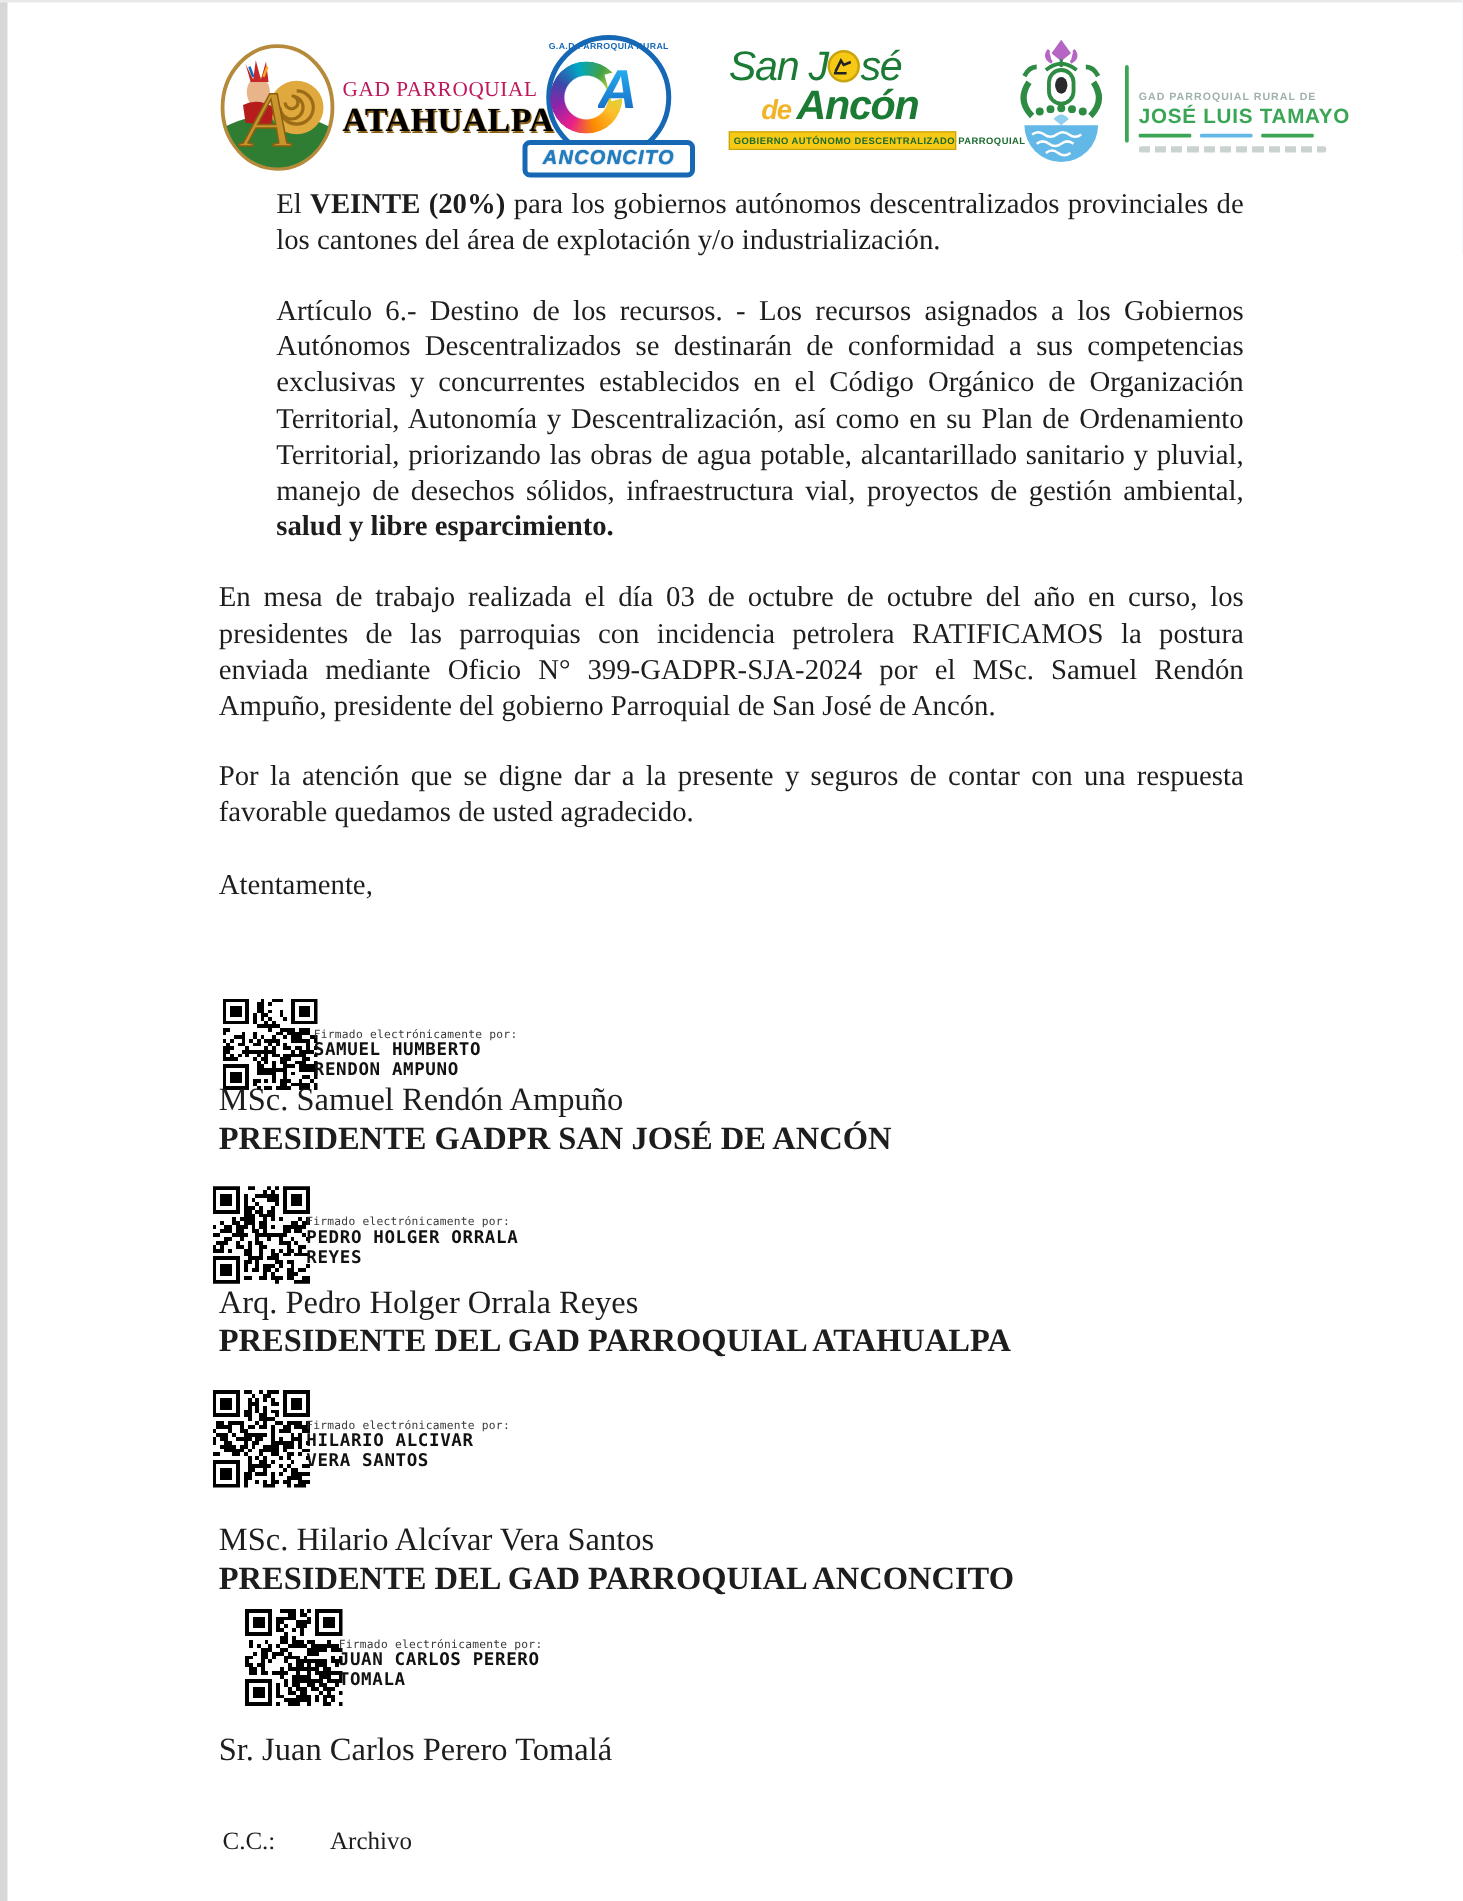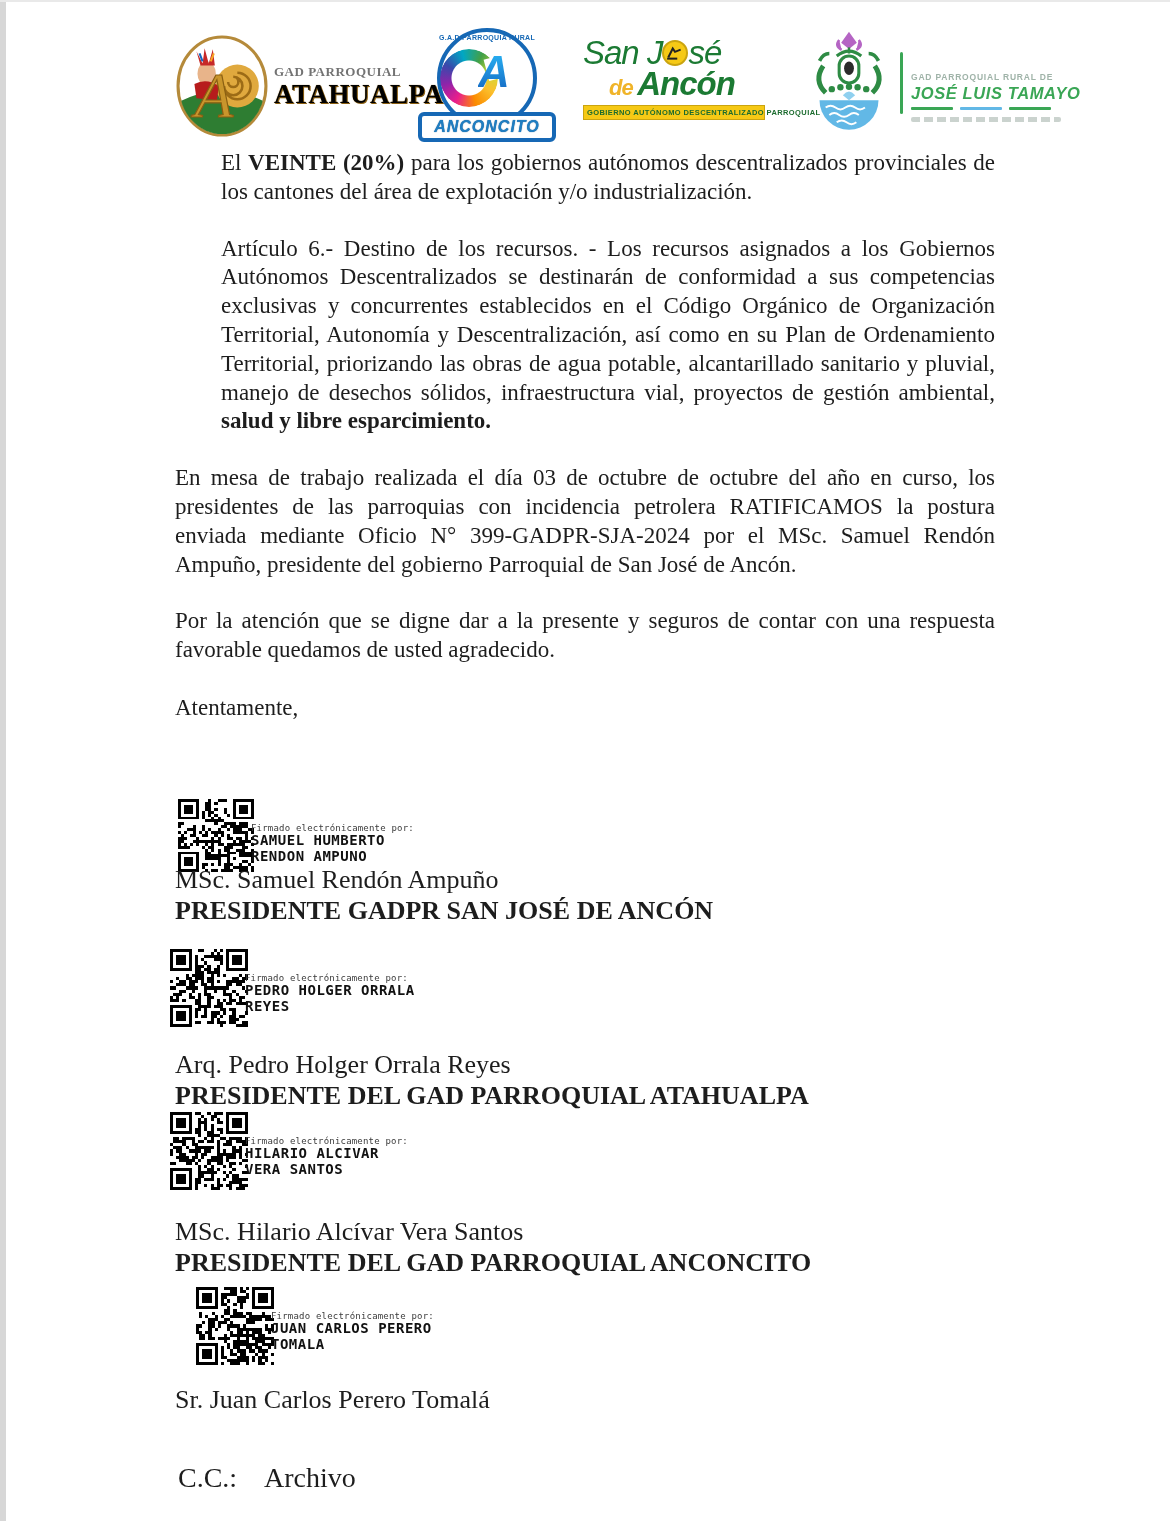--- a/index.html
+++ b/index.html
@@ -13,21 +13,21 @@
     overflow:hidden;
   }
   .edge-left{position:absolute;left:0;top:0;width:6px;height:100%;background:#d7d7d7;}
   .edge-top{position:absolute;left:0;top:0;width:100%;height:2px;background:#e9e9e9;}
 
   
   .logo{position:absolute;display:flex;align-items:center;}
   .logo-atahualpa{left:176px;top:33px;width:214px;height:106px;gap:6px;}
   .ata-emblem{width:92px;height:104px;flex:0 0 auto;}
   .ata-text{display:flex;flex-direction:column;justify-content:center;line-height:1;}
-  .ata-line1{font-family:"Liberation Serif",serif;font-weight:bold;font-size:13px;color:#737373;letter-spacing:.5px;}
+  .ata-line1{font-family:"Liberation Serif",serif;font-weight:normal;font-size:17px;color:#be185d;letter-spacing:.5px;}
   .ata-line2{font-family:"Liberation Serif",serif;font-weight:bold;font-size:27px;color:#000000;
              text-shadow:0 0 1px #8a5f12, 1px 1px 0 #8a5f12;margin-top:3px;letter-spacing:.5px;}
 
   .logo-anconcito{left:418px;top:26px;width:138px;height:116px;display:block;}
   .anc-circle{position:absolute;left:19px;top:2px;width:100px;height:100px;border-radius:50%;
               border:4px solid #1668b5;background:#fff;box-sizing:border-box;}
   .anc-arc-text{position:absolute;left:0;right:0;top:8px;text-align:center;
                 font-family:"Liberation Sans",sans-serif;font-size:7px;font-weight:bold;color:#1668b5;letter-spacing:.3px;}
   .anc-ring{position:absolute;left:22px;top:23px;width:58px;height:58px;border-radius:50%;
             background:conic-gradient(from 210deg,#e91e8c,#8e24aa,#3949ab,#00a7c4,#43a047,#cddc39,#fbc02d,#fb8c00,#e91e8c);
@@ -52,21 +52,21 @@
   .sja-de{font-size:22px;color:#f0b429;letter-spacing:-1px;}
   .sja-ancon{font-size:33px;color:#1b7a33;letter-spacing:-1px;}
   .sja-banner{margin-top:5px;background:#f6c915;border:1px solid #caa40f;padding:2px 3px;text-align:center;
               font-size:7.5px;font-weight:bold;color:#1b6b2e;letter-spacing:.4px;white-space:nowrap;}
 
   .logo-jlt{left:806px;top:28px;width:240px;height:110px;gap:8px;}
   .jlt-emblem{width:86px;height:106px;flex:0 0 auto;}
   .jlt-divider{width:3px;height:62px;background:#3aa655;border-radius:2px;flex:0 0 auto;}
   .jlt-text{display:flex;flex-direction:column;font-family:"Liberation Sans",sans-serif;margin-top:27px;}
   .jlt-line1{font-size:8.5px;font-weight:bold;color:#9fb3a8;letter-spacing:.8px;}
-  .jlt-line2{font-size:16.5px;font-weight:bold;color:#3aa655;letter-spacing:.6px;margin-top:2px;white-space:nowrap;font-style:italic;}
+  .jlt-line2{font-size:16.5px;font-weight:bold;color:#3aa655;letter-spacing:.6px;margin-top:2px;white-space:nowrap;}
   .jlt-underlines{display:flex;gap:7px;margin-top:4px;}
   .jlt-underlines span{height:3px;width:42px;border-radius:1px;}
   .jlt-u-green{background:#3aa655;}
   .jlt-u-blue{background:#62b8e6;}
   .jlt-tagline{margin-top:7px;height:5px;width:150px;border-radius:2px;opacity:.75;
                background:repeating-linear-gradient(90deg,#b9c4be 0 9px,transparent 9px 13px);}
 
   
   .content{position:absolute;left:175px;top:149px;width:820px;}
   .para{margin:0 0 28px 0;font-size:23px;line-height:28.8px;text-align:justify;}
@@ -85,27 +85,27 @@
   .sig2 .qr-row,.sig3 .qr-row{margin-left:-5px;}
   .sig4 .qr-row{margin-left:21px;}
   .qr{width:78px;height:78px;flex:0 0 auto;}
   .sig1 .qr{width:76px;height:73px;}
   .qr svg{width:100%;height:100%;display:block;}
   .stamp{margin-left:-3px;padding-top:24px;font-family:"DejaVu Sans Mono",monospace;}
   .stamp-label{font-size:9px;color:#3a3a3a;letter-spacing:.2px;}
   .stamp-name{font-size:14px;font-weight:bold;color:#111;line-height:15.5px;white-space:pre-line;letter-spacing:.5px;}
   .sig-name{font-size:26px;line-height:30px;}
   .sig1 .sig-name{margin-top:-7px;}
-  .sig2 .sig-name{margin-top:23px;}
+  .sig2 .sig-name{}
   .sig3 .sig-name{margin-top:27px;}
   .sig4 .sig-name{margin-top:20px;}
   .sig-title{font-size:26px;font-weight:bold;line-height:30px;margin-top:1px;}
 
   
-  .footer{position:absolute;left:178px;top:1462px;font-size:28px;}
+  .footer{position:absolute;left:178px;top:1462px;font-size:20px;}
   .cc-label{display:inline-block;width:86px;}
 </style>
 </head>
 <body>
 
 <div class="page">
   <div class="edge-left"></div>
   <div class="edge-top"></div>
 
   <div class="logo logo-atahualpa">

